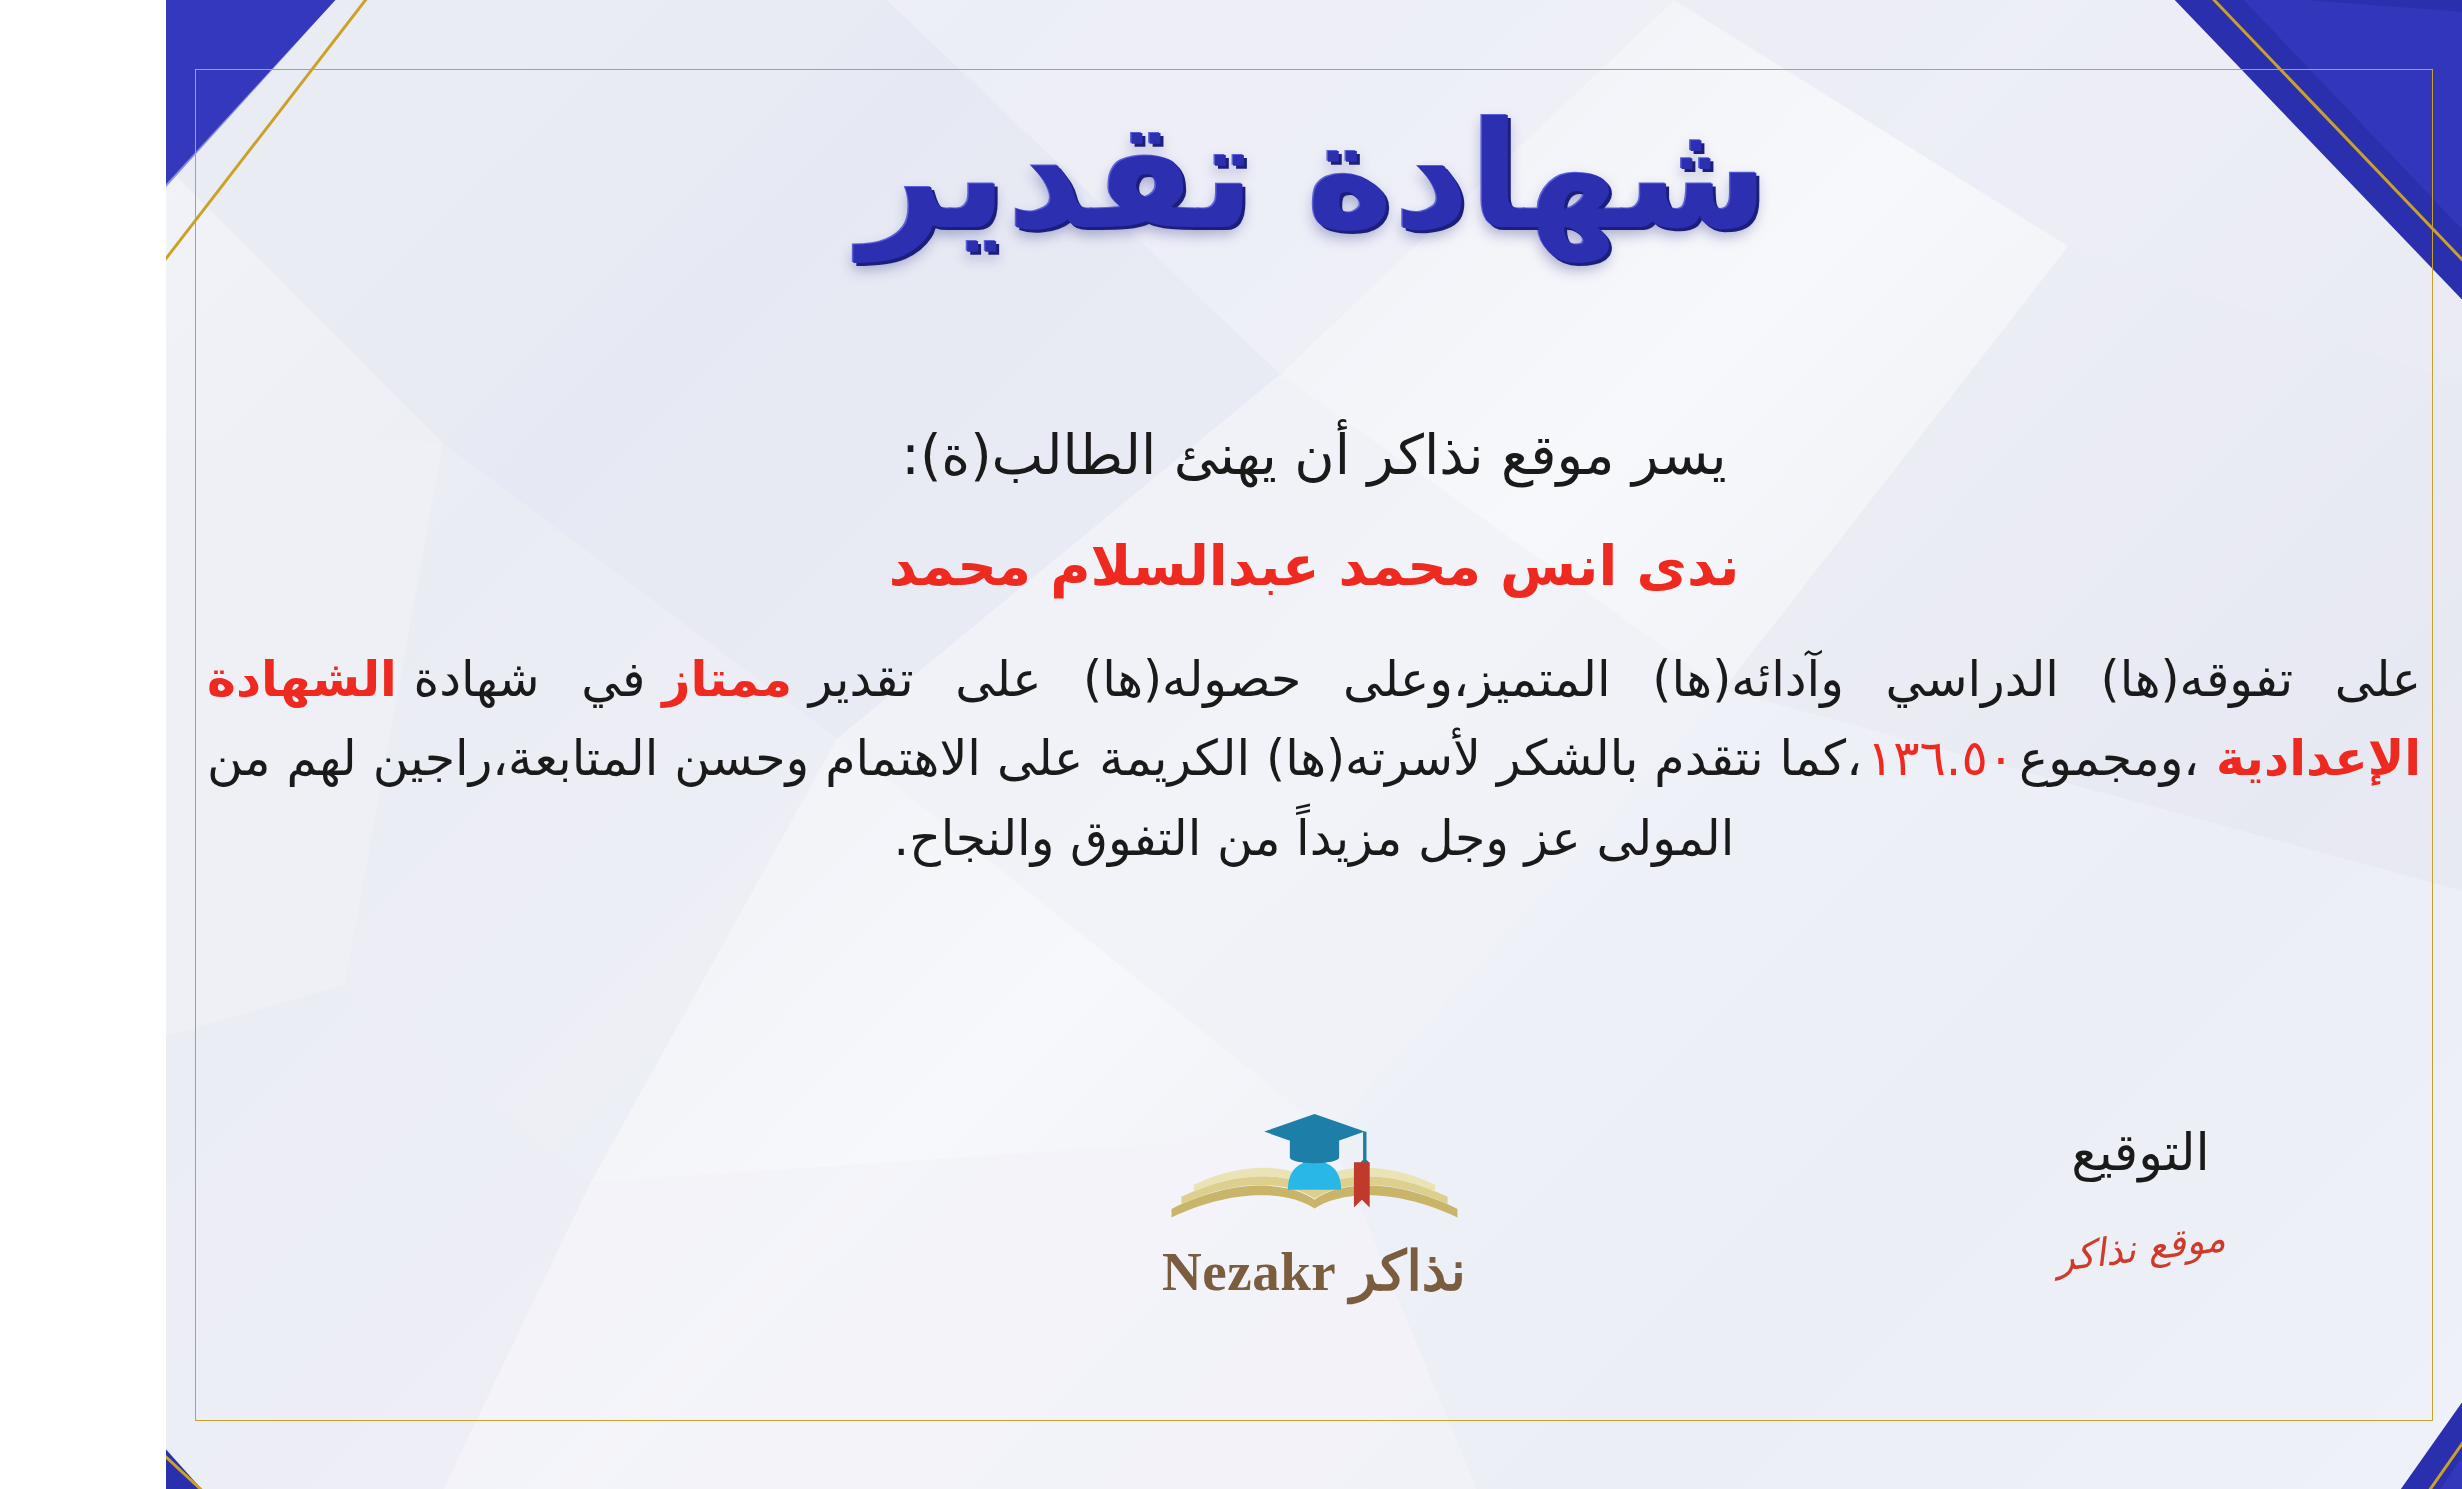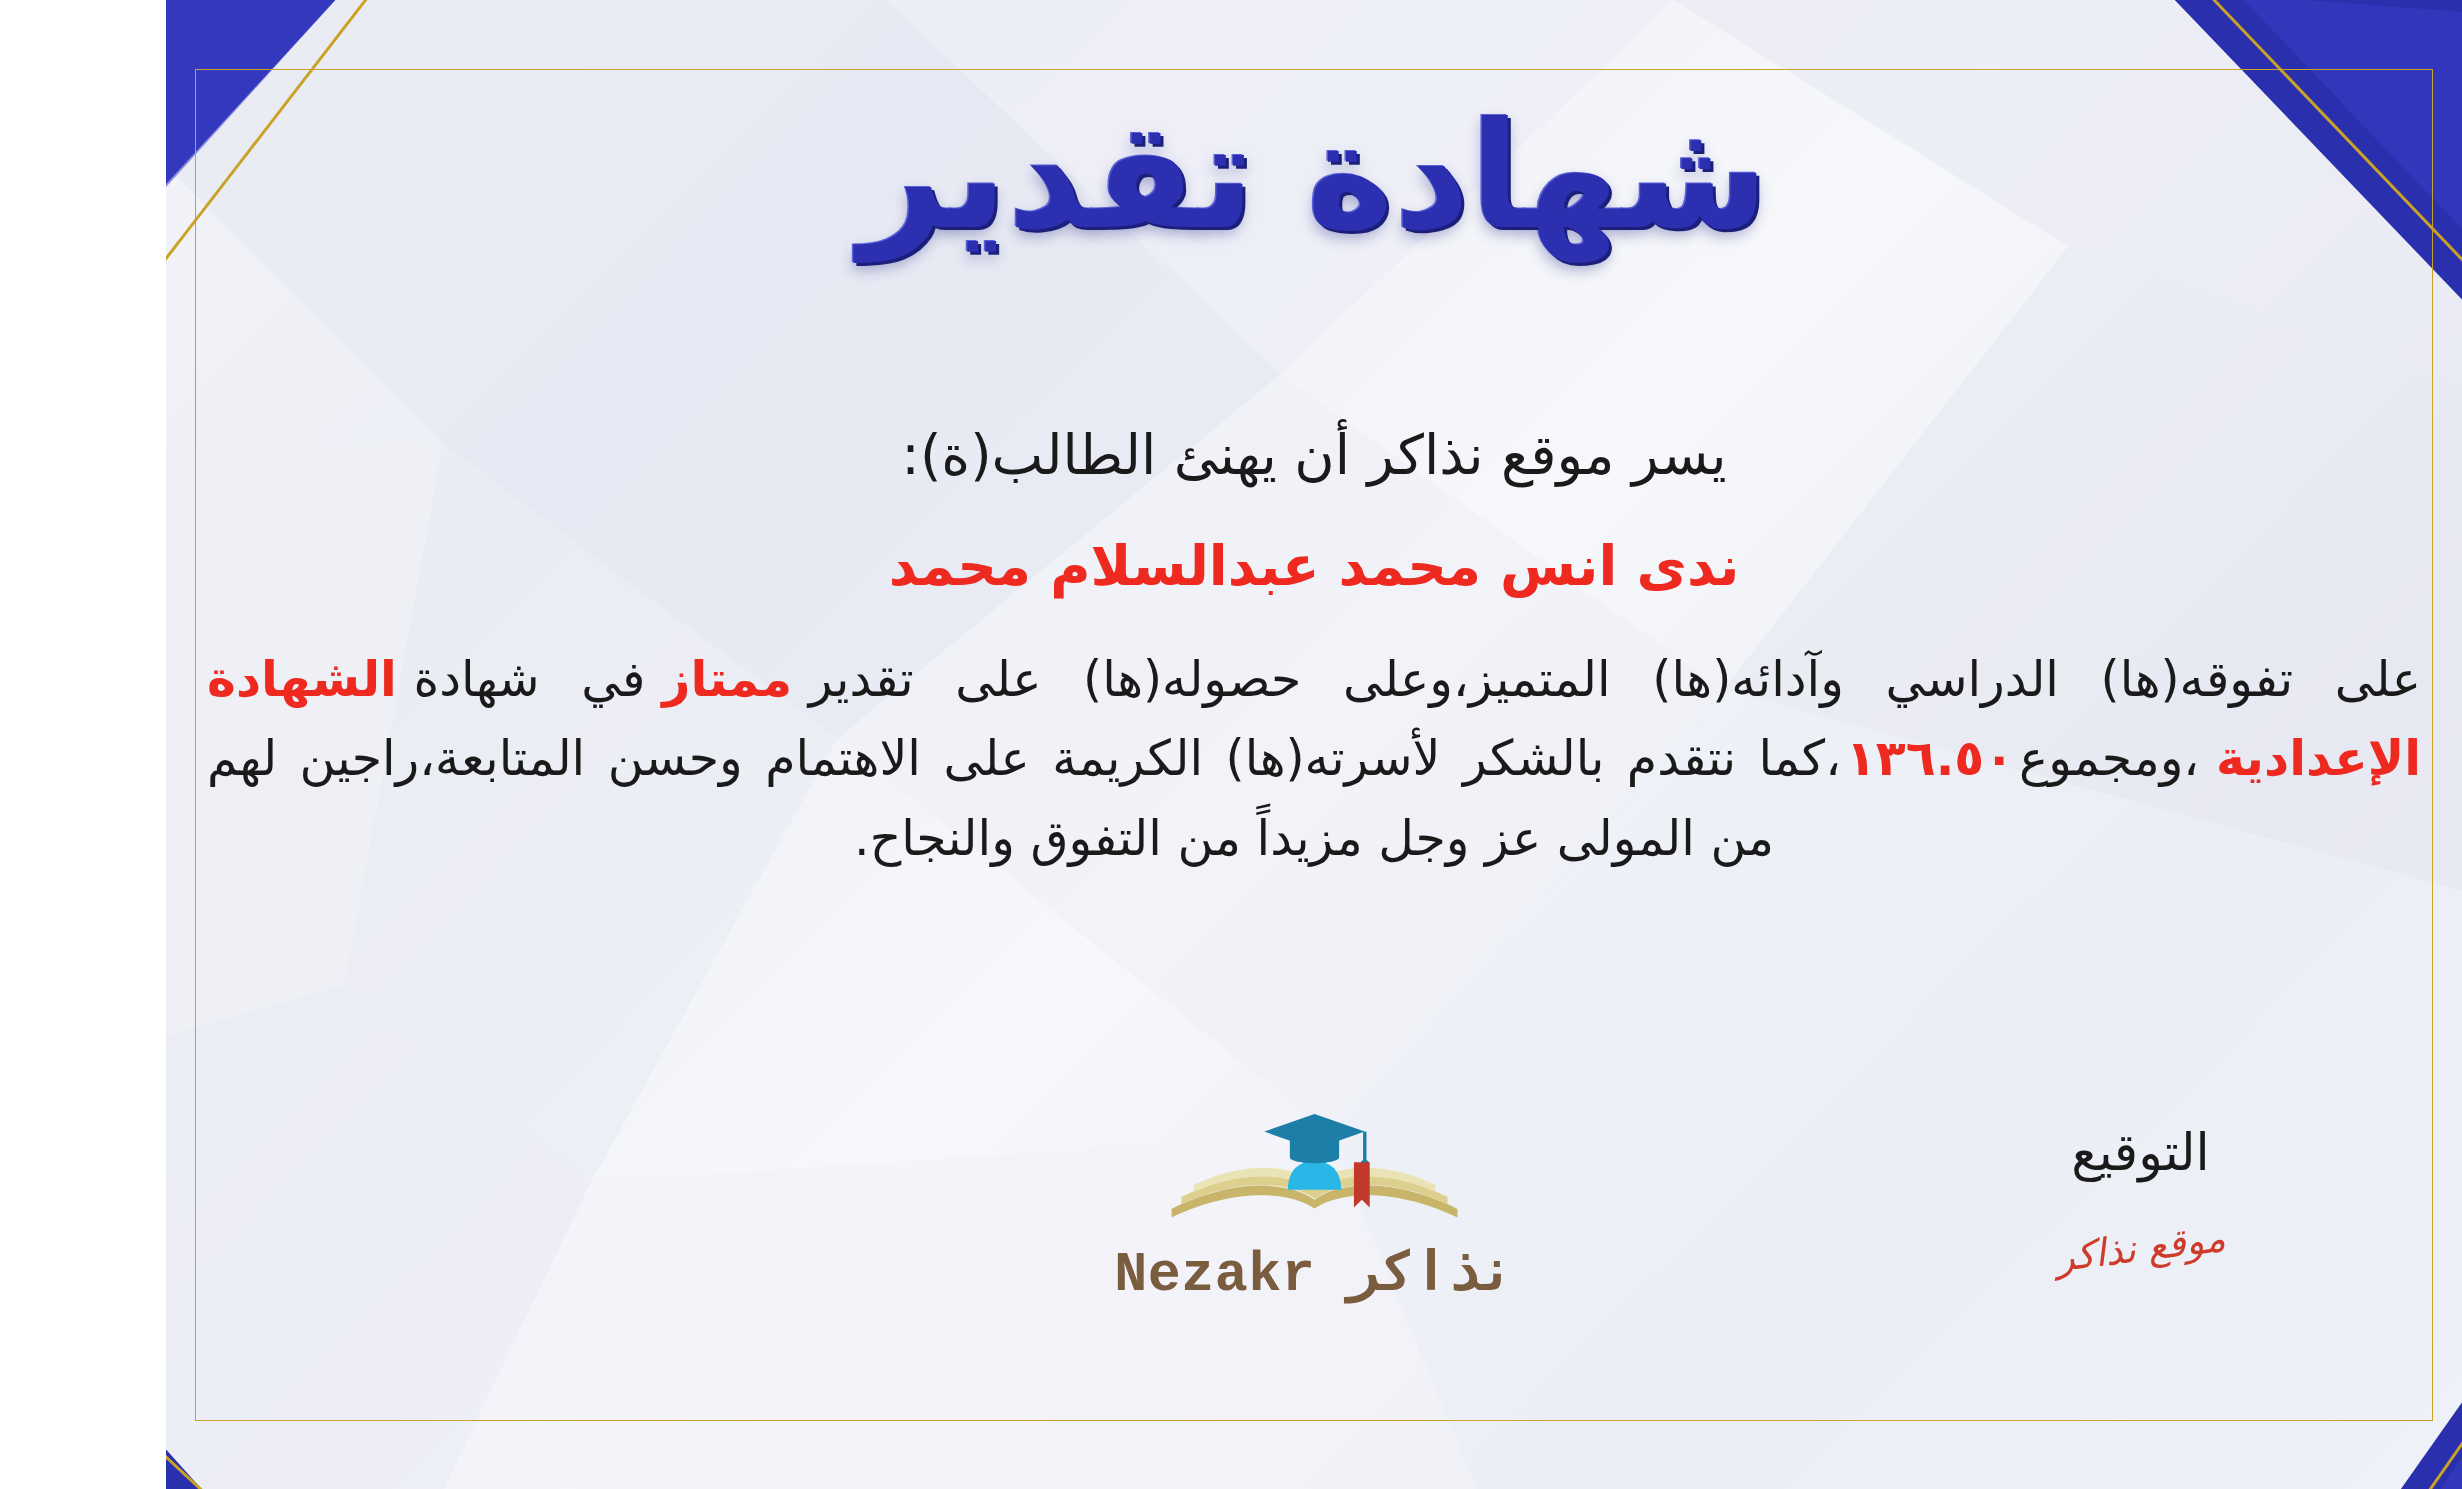--- a/index.html
+++ b/index.html
@@ -111,21 +111,21 @@
   }
 
   .hl {
     color: #ee2a20;
     font-weight: bold;
     padding: 0 16.7px;
   }
 
   .hl-num {
     color: #ee2a20;
-    font-weight: bold;
+    font-weight: normal;
     padding: 0 4.9px;
   }
 
   
   .signature-area {
     position: absolute;
     top: 1123px;
     right: 315px;
     text-align: center;
     width: 345px;
@@ -158,21 +158,21 @@
   }
 
   .logo-mark { width: 345px; height: 143px; }
 
   .logo-text {
     margin-top: -6.9px;
     font-size: 55px;
     font-weight: bold;
     color: #7a5c3e;
     letter-spacing: 0.5px;
-    font-family: Liberation Mono, monospace;
+    font-family: Liberation Serif, serif;
   }
 </style>
 </head>
 <body>
 
 <div class="certificate">
 
   <div class="facet" style="inset:0;width:2628px;height:1490px;">
     <svg class="facet-svg" viewBox="0 0 5337 3025" preserveAspectRatio="none">
       <polygon points="0,0 1800,0 900,900" fill="#e7e9f2" opacity="0.75"></polygon>

